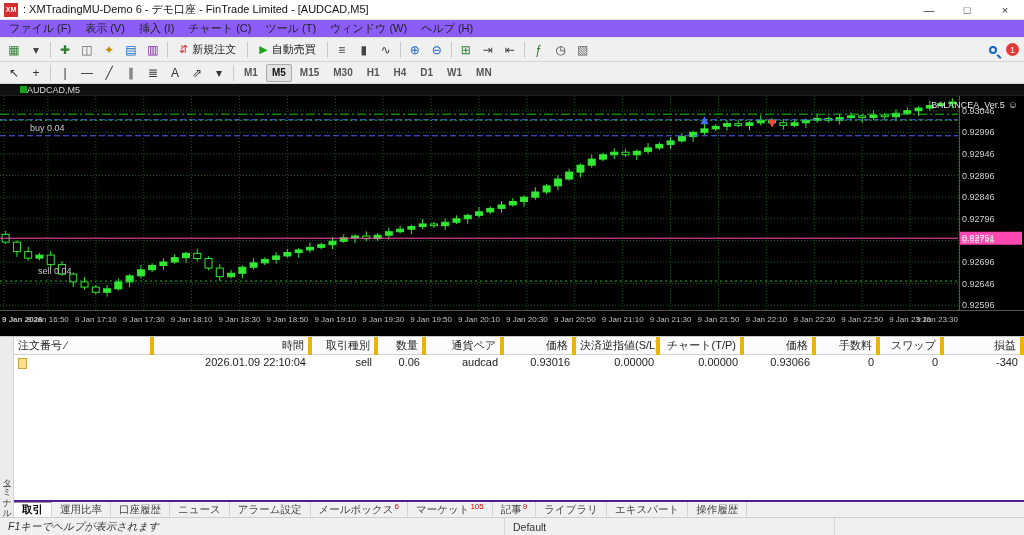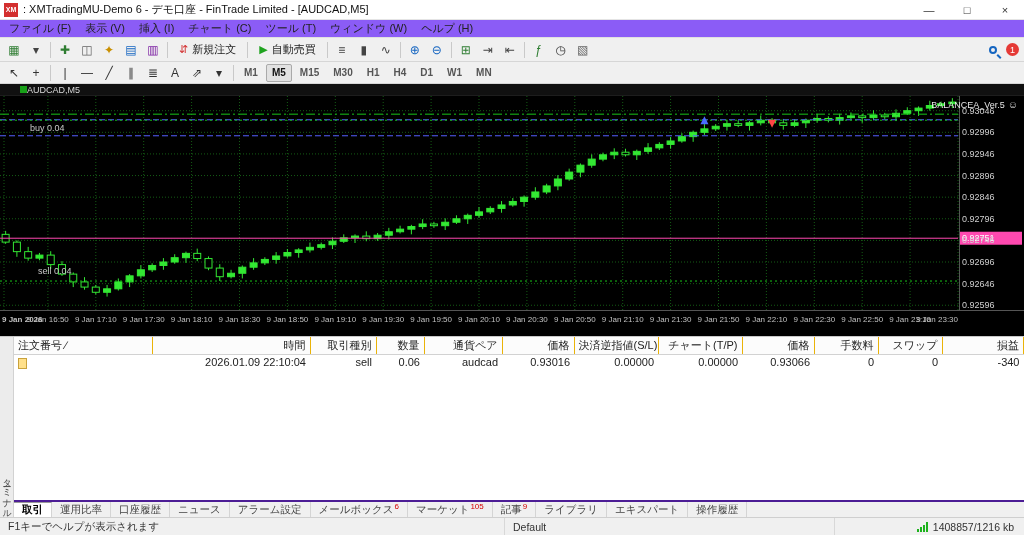--- a/index.html
+++ b/index.html
@@ -47,21 +47,21 @@
   .ea-smiley { color:#cfcfcf; font-size:10px; }
   #chart-svg { display:block; }
 
   
   .terminal { height:181px; display:flex; background:#fff; border-top:1px solid #c8c8c8; }
   .term-side { width:14px; background:#ececec; border-right:1px solid #d2d2d2; display:flex;
                align-items:center; justify-content:flex-end; writing-mode:vertical-rl;
                font-size:9px; color:#444; padding-bottom:4px; }
   .term-main { flex:1; display:flex; flex-direction:column; min-width:0; }
   table.orders { width:100%; border-collapse:collapse; table-layout:fixed; font-size:11px; }
-  table.orders th { font-weight:normal; color:#222; background:#fcfcfc; border-right:1px solid #eab308;
+  table.orders th { font-weight:normal; color:#222; background:#fcfcfc; border-right:4px solid #eab308;
                     border-bottom:1px solid #d2d2d2; height:17px; padding:0 4px; text-align:right; white-space:nowrap; overflow:hidden; }
   table.orders th:first-child { text-align:left; }
   table.orders td { height:16px; padding:0 4px; text-align:right; white-space:nowrap; overflow:hidden; color:#222; }
   table.orders td:first-child { text-align:left; }
   .doc-icon { width:9px; height:11px; background:#ffe08a; border:1px solid #c9a23c; display:inline-block; vertical-align:middle; }
   .bal-icon { width:9px; height:9px; background:#f07b00; border:1px solid #b65d00; display:inline-block; vertical-align:middle; }
   tr.balance td { background:#f2f2f2; border-top:1px solid #d2d2d2; border-bottom:1px solid #d2d2d2; font-weight:bold; }
   tr.balance td.bal-text { text-align:left; white-space:pre; overflow:hidden; }
   .term-filler { flex:1; background:#fff; }
 
@@ -69,21 +69,21 @@
   .tabs-row { height:17px; background:#f0f0f0; border-top:2px solid #4c1d95; display:flex; align-items:stretch; }
   .tab { padding:0 8px; display:flex; align-items:center; gap:1px; font-size:10.5px; color:#444;
          border-right:1px solid #d4d4d4; white-space:nowrap; }
   .tab.active { background:#fff; color:#000; font-weight:bold; border-top:1px solid #9a9a9a; }
   .tab .badge { color:#d40000; font-size:8px; position:relative; top:-3px; }
 
   
   .statusbar { height:18px; background:#f0f0f0; border-top:1px solid #cfcfcf; display:flex;
                align-items:center; font-size:10.5px; color:#333; }
   .sb-sec { padding:0 8px; height:100%; display:flex; align-items:center; border-right:1px solid #d8d8d8; white-space:nowrap; }
-  .sb-help { width:505px; }
+  .sb-help { width:505px;font-style:italic; }
   .sb-default { width:330px; }
   .sb-traffic { flex:1; justify-content:flex-end; gap:5px; border-right:none; padding-right:10px; }
   .bars { display:inline-flex; align-items:flex-end; gap:1px; height:10px; }
   .bars i { width:2px; background:#1db31d; display:inline-block; }
 </style>
 </head>
 <body>
 
 <div class="titlebar">
   <div class="app-icon">XM</div>
@@ -583,22 +583,13 @@
         <div class="tab">
           <span>操作履歴</span>
         </div>
       </div>
   </div>
 </div>
 
 <div class="statusbar">
   <div class="sb-sec sb-help">F1キーでヘルプが表示されます</div>
   <div class="sb-sec sb-default">Default</div>
-  <div class="sb-sec sb-traffic">
-    <span class="bars">
-      <i style="height:3px"></i>
-        <i style="height:5px"></i>
-        <i style="height:7px"></i>
-        <i style="height:10px"></i>
-    </span>
-    <span>1408857/1216 kb</span>
-  </div>
 </div>
 
 </body></html>

